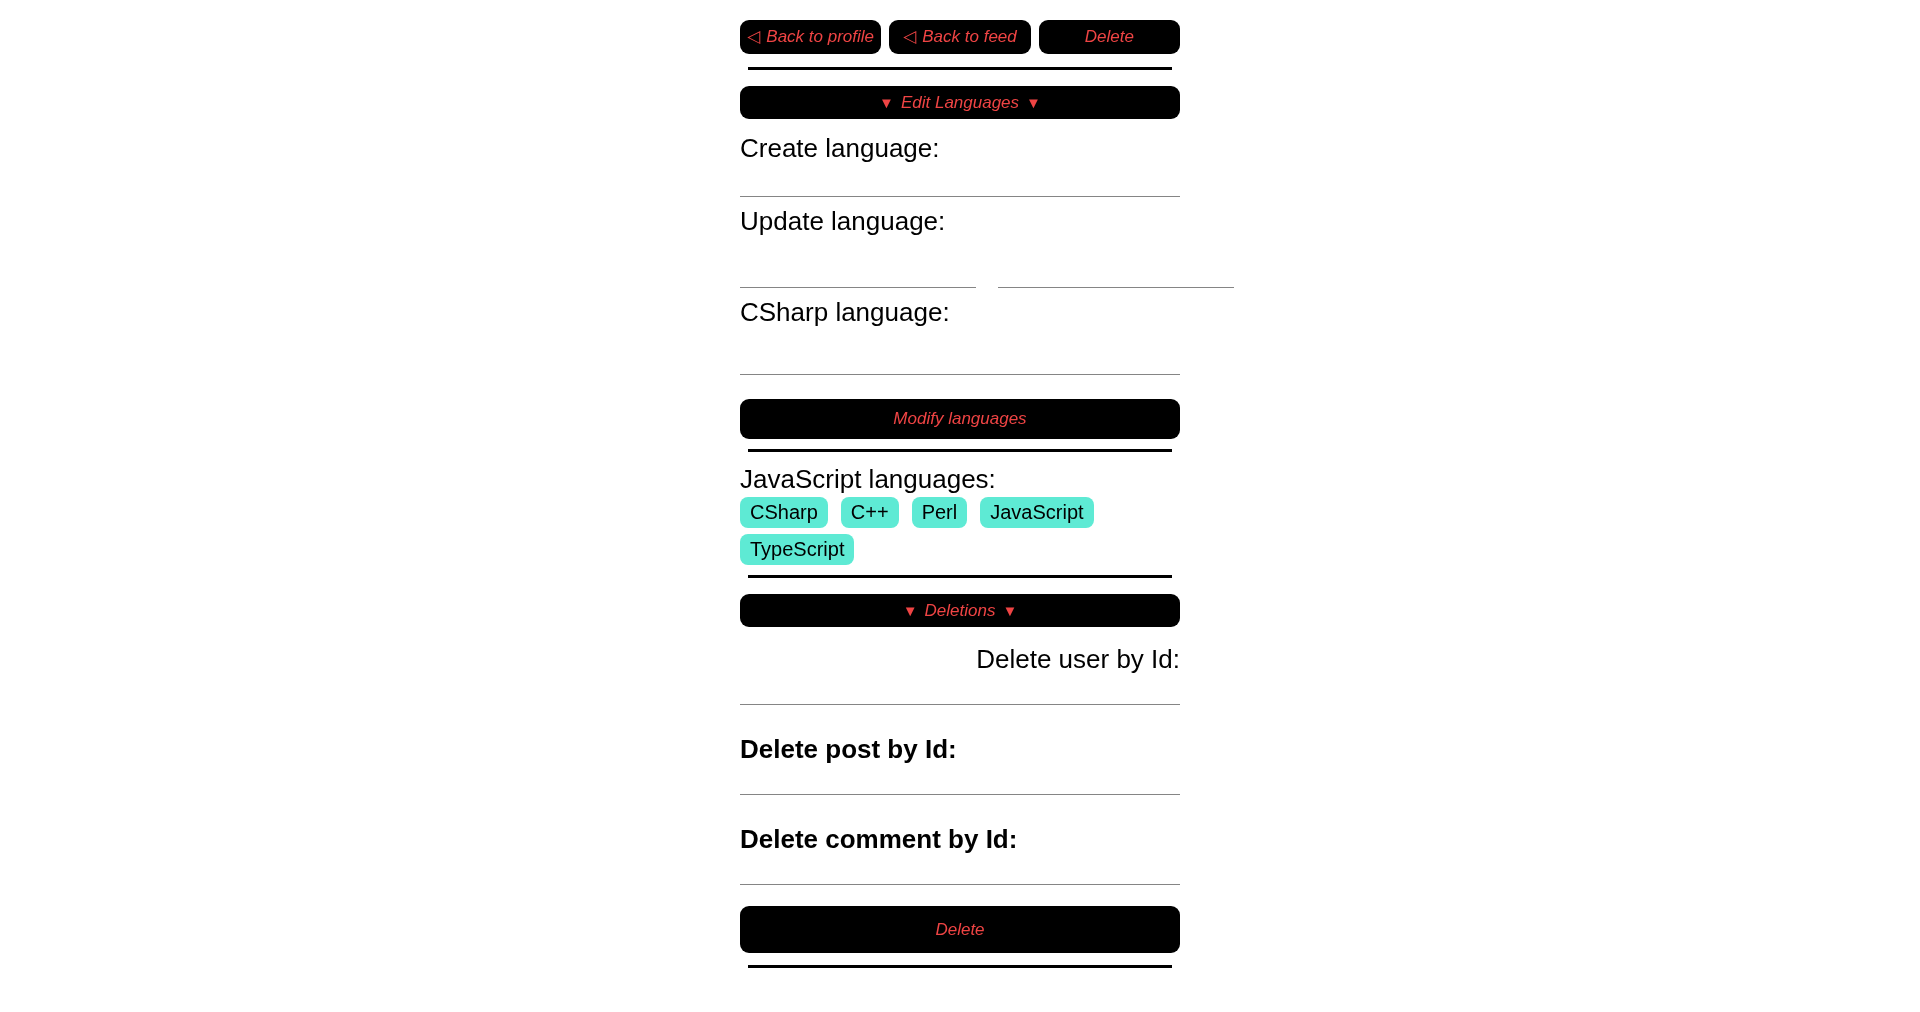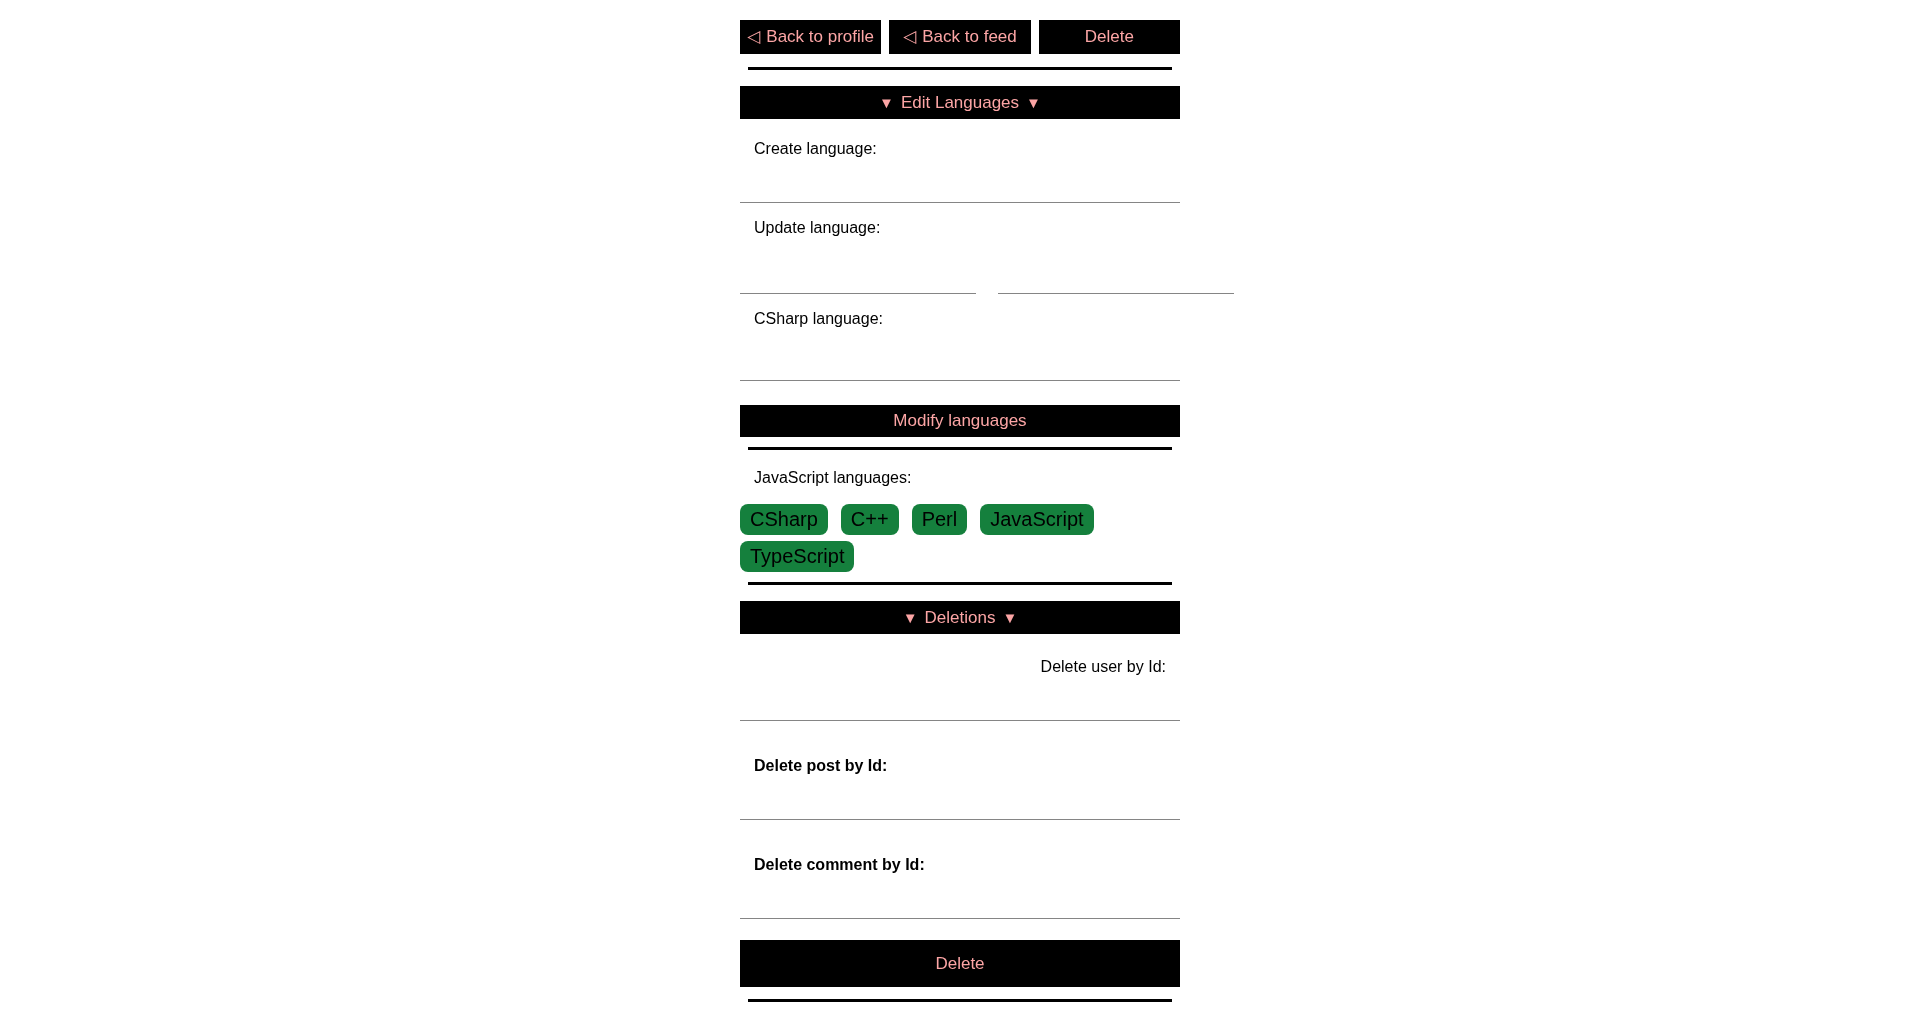--- a/index.html
+++ b/index.html
@@ -7,71 +7,72 @@
     margin: 0; padding: 0;
     background: #ffffff;
     font-family: "Liberation Sans", "DejaVu Sans", sans-serif;
     color: #000000;
   }
   .viewport { width: 1920px; height: 1012px; overflow: hidden; }
   .panel { width: 440px; margin: 0 auto; padding-top: 20px; }
 
   .btn {
     display: block; width: 100%;
-    background: #000000; color: #fca5a5;
-    border: none; border-radius: 0;
+    background: #000000; color: #ef4444;
+    border: none; border-radius: 9px;
     font-family: inherit; font-size: 17px;
     height: 33px; line-height: 33px;
     text-align: center; padding: 0;
     cursor: pointer;
+    font-style: italic;
   }
   .toolbar { display: flex; gap: 8px; }
   .toolbar .btn { flex: 1; height: 34px; line-height: 34px; }
   .back-ico { margin-right: 6px; }
   .caret { margin: 0 7px; font-size: 15px; }
 
   hr.divider {
     border: none; border-top: 3px solid #000000;
     margin: 13px 8px 16px;
   }
   hr.divider.after-modify { margin: 10px 8px 15px; }
   hr.divider.after-tags { margin: 10px 8px 16px; }
   hr.divider.after-delete { margin: 12px 8px 0; }
 
   .field-label {
-    display: block; font-size: 16px; line-height: 25px;
-    margin: 14px;
+    display: block; font-size: 26px; line-height: 25px;
+    margin: 0;
   }
   .line-input {
     display: block; width: 100%;
     border: none; border-bottom: 1px solid #858585;
     height: 28px; font-size: 18px; padding: 0 2px;
     background: transparent; outline: none;
     font-family: inherit; border-radius: 0;
   }
   .two-col { display: flex; gap: 22px; margin-top: 26px; }
   .two-col .line-input { flex: 1; width: auto; margin-top: 0; }
 
   .mt-create-label   { margin-top: 17px; }
   .mt-input-sm       { margin-top: 8px; }
   .mt-label-sm       { margin-top: 12px; }
   .mt-input-lg       { margin-top: 22px; }
-  .mt-modify-btn     { margin-top: 24px; height: 32px; line-height: 32px; }
+  .mt-modify-btn     { margin-top: 24px; height: 40px; line-height: 32px; }
   .mt-deletions-btn  { margin-top: 12px; }
   .mt-user-label     { margin-top: 20px; text-align: right; }
   .mt-del-input      { margin-top: 5px; }
   .mt-del-label      { margin-top: 32px; font-weight: bold; }
   .mt-delete-btn     { margin-top: 21px; height: 47px; line-height: 32px; }
 
   .tags {
     display: flex; flex-wrap: wrap;
     gap: 6px 13px; margin-top: 5px;
   }
   .tag {
-    background: #15803d; color: #000000;
+    background: #5eead4; color: #000000;
     border: none; border-radius: 8px;
     font-family: inherit; font-size: 20px;
     padding: 4px 10px; cursor: pointer;
   }
 </style>
 </head>
 <body>
 
 <div class="viewport">
   <div class="panel">

